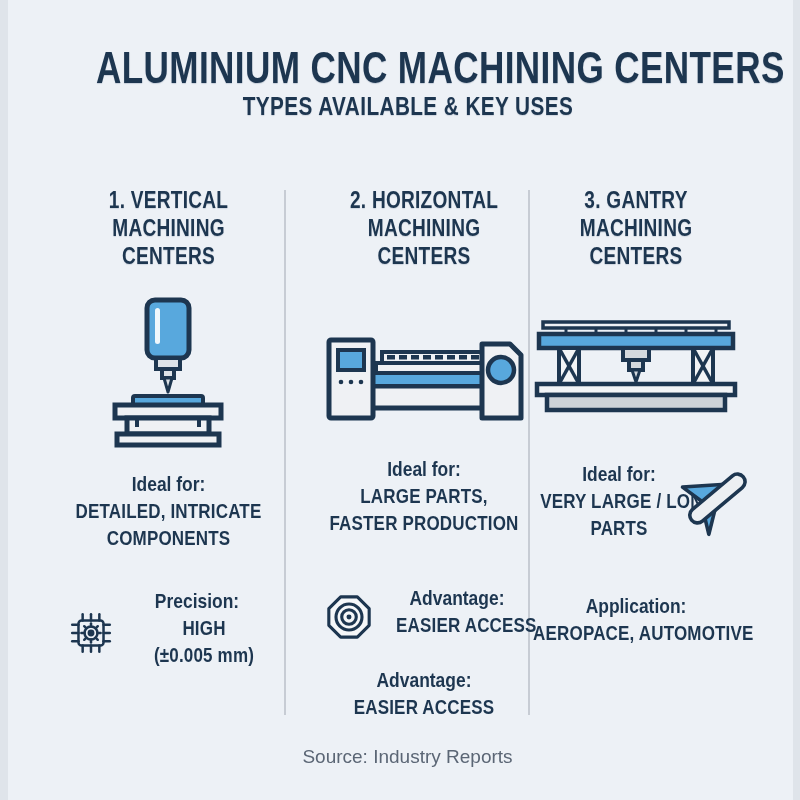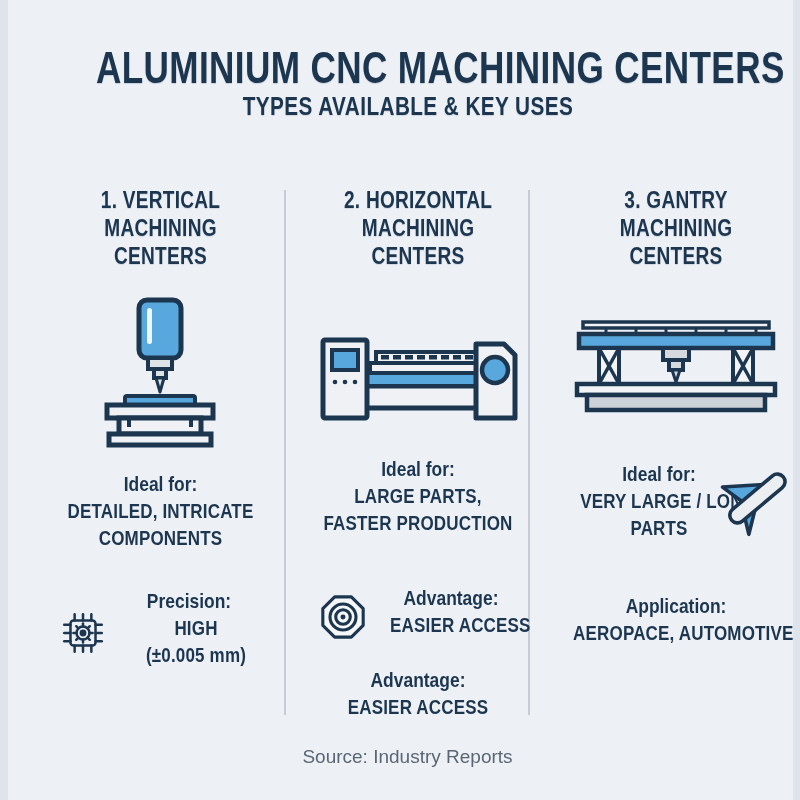--- a/index.html
+++ b/index.html
@@ -18,23 +18,23 @@
   }
   .subtitle{
     position:absolute;top:92px;left:0;width:800px;text-align:center;
     font-size:25px;font-weight:700;letter-spacing:0.5px;white-space:nowrap;
     text-shadow:0 1px 1px rgba(90,110,140,0.2);
   }
 
   .divider{position:absolute;top:190px;width:2px;height:525px;background:#c7ccd4;}
 
   .col{position:absolute;top:186px;text-align:center;}
-  .col1{left:30px;width:245px;}
-  .col2{left:292px;width:236px;}
-  .col3{left:544px;width:248px;}
+  .col1{left:38px;width:245px;}
+  .col2{left:298px;width:236px;}
+  .col3{left:504px;width:248px;}
 
   .col-heading{font-size:23px;line-height:28px;font-weight:700;letter-spacing:0.3px;
     text-shadow:0 1px 1px rgba(90,110,140,0.2);}
   .hl{white-space:nowrap;}
 
   .icon-wrap{display:block;}
   .icon-main{display:inline-block;}
 
   .lbl{font-size:21px;line-height:27px;font-weight:700;}
   .upper{font-size:20.5px;line-height:27px;font-weight:700;letter-spacing:0.2px;}

